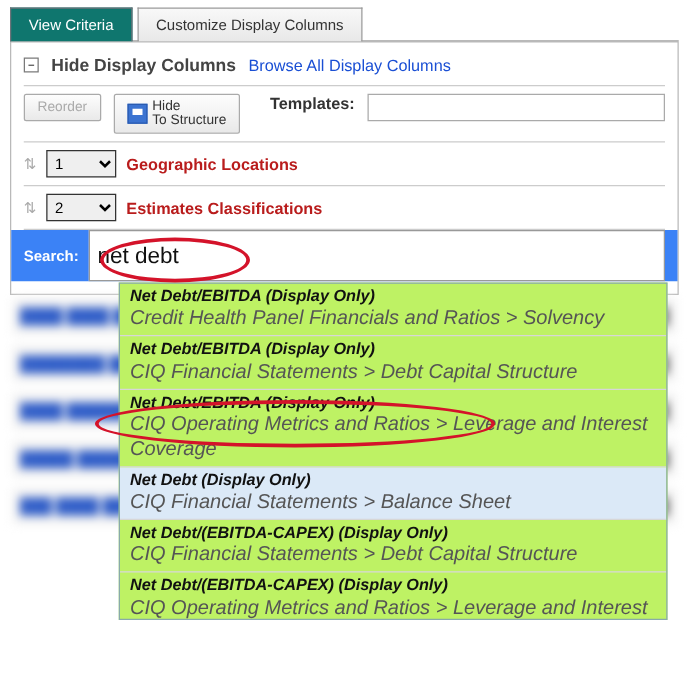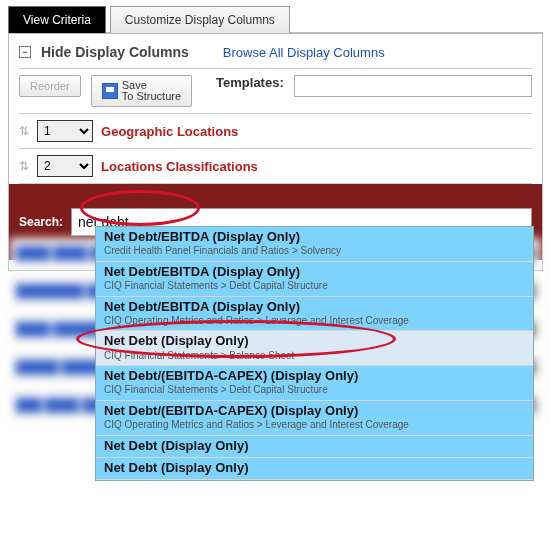--- a/index.html
+++ b/index.html
@@ -19,21 +19,21 @@
   .tab {
     border: 1px solid #999;
     background: linear-gradient(#f8f8f8, #e8e8e8);
     padding: 6px 14px;
     font-size: 12px;
     color: #333;
     border-bottom: none;
     cursor: pointer;
   }
   .tab.active {
-    background: #000000;
+    background: #0f766e;
     color: #fff;
     border-color: #6d737a;
   }
 
   .panel {
     border: 1px solid #b9b9b9;
     border-top: 2px solid #b9b9b9;
     padding: 10px;
     margin-top: -1px;
   }
@@ -47,21 +47,21 @@
   .collapse-ico {
     width: 12px; height: 12px;
     border: 1px solid #7a7a7a;
     color: #555;
     font-size: 9px;
     line-height: 10px;
     text-align: center;
     font-weight: bold;
   }
   .hdr-title { font-weight: bold; color: #444; font-size: 14px; }
-  .hdr-link { color: #1a4fd4; font-size: 13px; cursor: pointer; margin-left: 24px; }
+  .hdr-link { color: #1a4fd4; font-size: 13px; cursor: pointer; }
 
   .toolbar {
     border-top: 1px solid #ccc;
     border-bottom: 1px solid #ccc;
     padding: 6px 0;
     display: flex;
     align-items: flex-start;
     gap: 10px;
   }
   .btn {
@@ -109,58 +109,59 @@
   .order-select {
     border: 1px solid #333;
     font-size: 12px;
     padding: 2px;
     width: 56px;
     height: 22px;
   }
   .order-title { font-weight: bold; color: #b91c1c; font-size: 13px; }
 
   .search-bar {
-    background: #7f1d1d;
+    background: #3b82f6;
     color: #fff;
     display: flex;
     align-items: center;
-    padding: 24px 10px;
+    padding: 0 10px;
     gap: 8px;
     font-weight: bold;
     margin: 0 -10px;
   }
   .search-input {
     flex: 1;
     border: 1px solid #999;
-    height: 28px;
-    font-size: 14px;
+    height: 41px;
+    font-size: 18px;
     padding: 2px 6px;
     color: #111;
   }
 
   .suggest {
     position: absolute;
     left: 95px;
     right: 17px;
     top: 226px;
-    background: #7dd3fc;
+    background: #bef264;
     border: 1px solid #8aa;
     max-height: 270px;
     overflow: hidden;
     z-index: 20;
+    font-style: italic;
   }
   .sug-item {
     border-bottom: 1px solid #d7d7d7;
     padding: 2px 8px 3px 8px;
     line-height: 1.25;
     cursor: pointer;
   }
   .sug-item.sel { background: #dbe9f7; }
   .sug-title { font-weight: bold; color: #111; font-size: 13px; }
-  .sug-path { color: #555; font-size: 10px; }
+  .sug-path { color: #555; font-size: 16px; }
 
   
   .blur-zone {
     position: absolute;
     left: 10px;
     top: 230px;
     right: 10px;
     bottom: 10px;
     filter: blur(4px);
     color: #6b6b6b;
@@ -201,38 +202,38 @@
       <div class="collapse-ico">−</div>
       <div class="hdr-title">Hide Display Columns</div>
       <div class="hdr-link">Browse All Display Columns</div>
     </div>
 
     <div class="toolbar">
       <div class="btn disabled">Reorder</div>
       <div class="btn">
         <span class="save-ico"></span>
         <span style="display:flex;flex-direction:column;line-height:1;">
-          <span>Save</span>
+          <span>Hide</span>
           <span>To Structure</span>
         </span>
       </div>
       <div class="tlabel">Templates:</div>
       <input class="tmpl-input" value="" style="">
     </div>
 
     <div id="orders">
         <div class="order-row">
           <span class="drag-handle">⇅</span>
           <select class="order-select"><option>1</option></select>
           <span class="order-title">Geographic Locations</span>
         </div>
         <div class="order-row">
           <span class="drag-handle">⇅</span>
           <select class="order-select"><option>2</option></select>
-          <span class="order-title">Locations Classifications</span>
+          <span class="order-title">Estimates Classifications</span>
         </div>
       </div>
 
     <div class="search-bar">
       <span>Search:</span>
       <input class="search-input" value="net debt" style="">
     </div>
   </div>
 </div>
 

